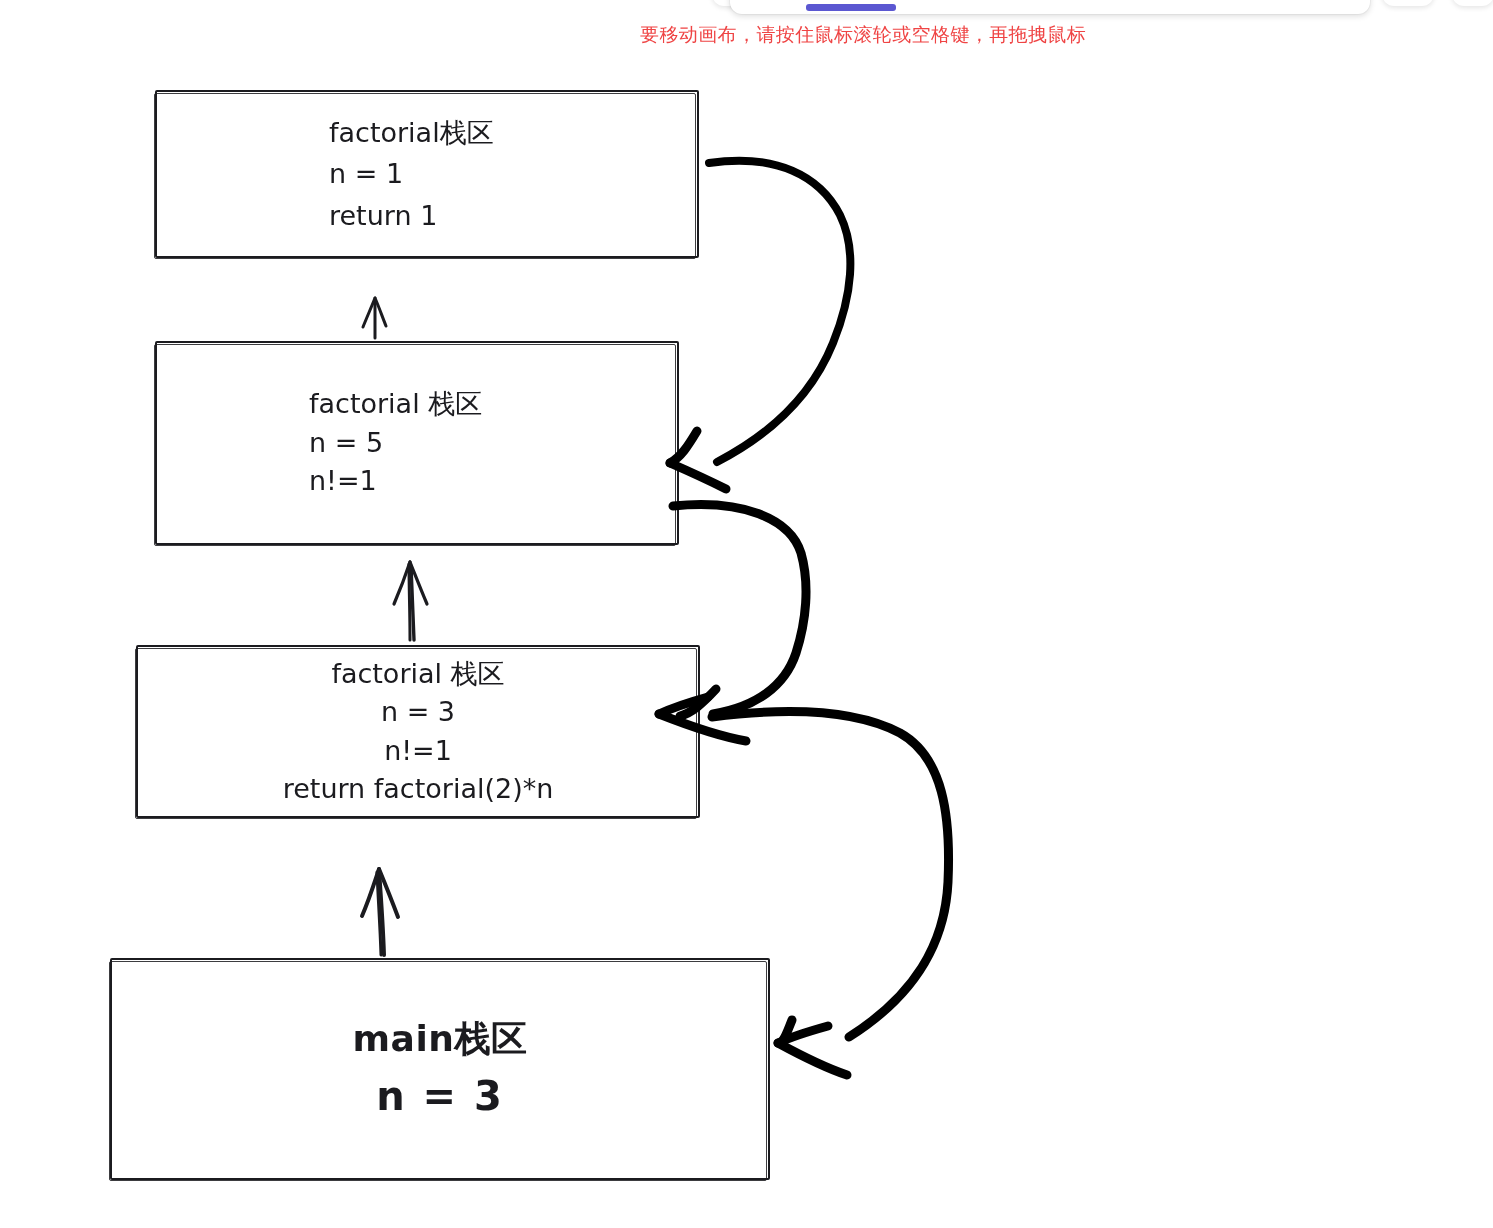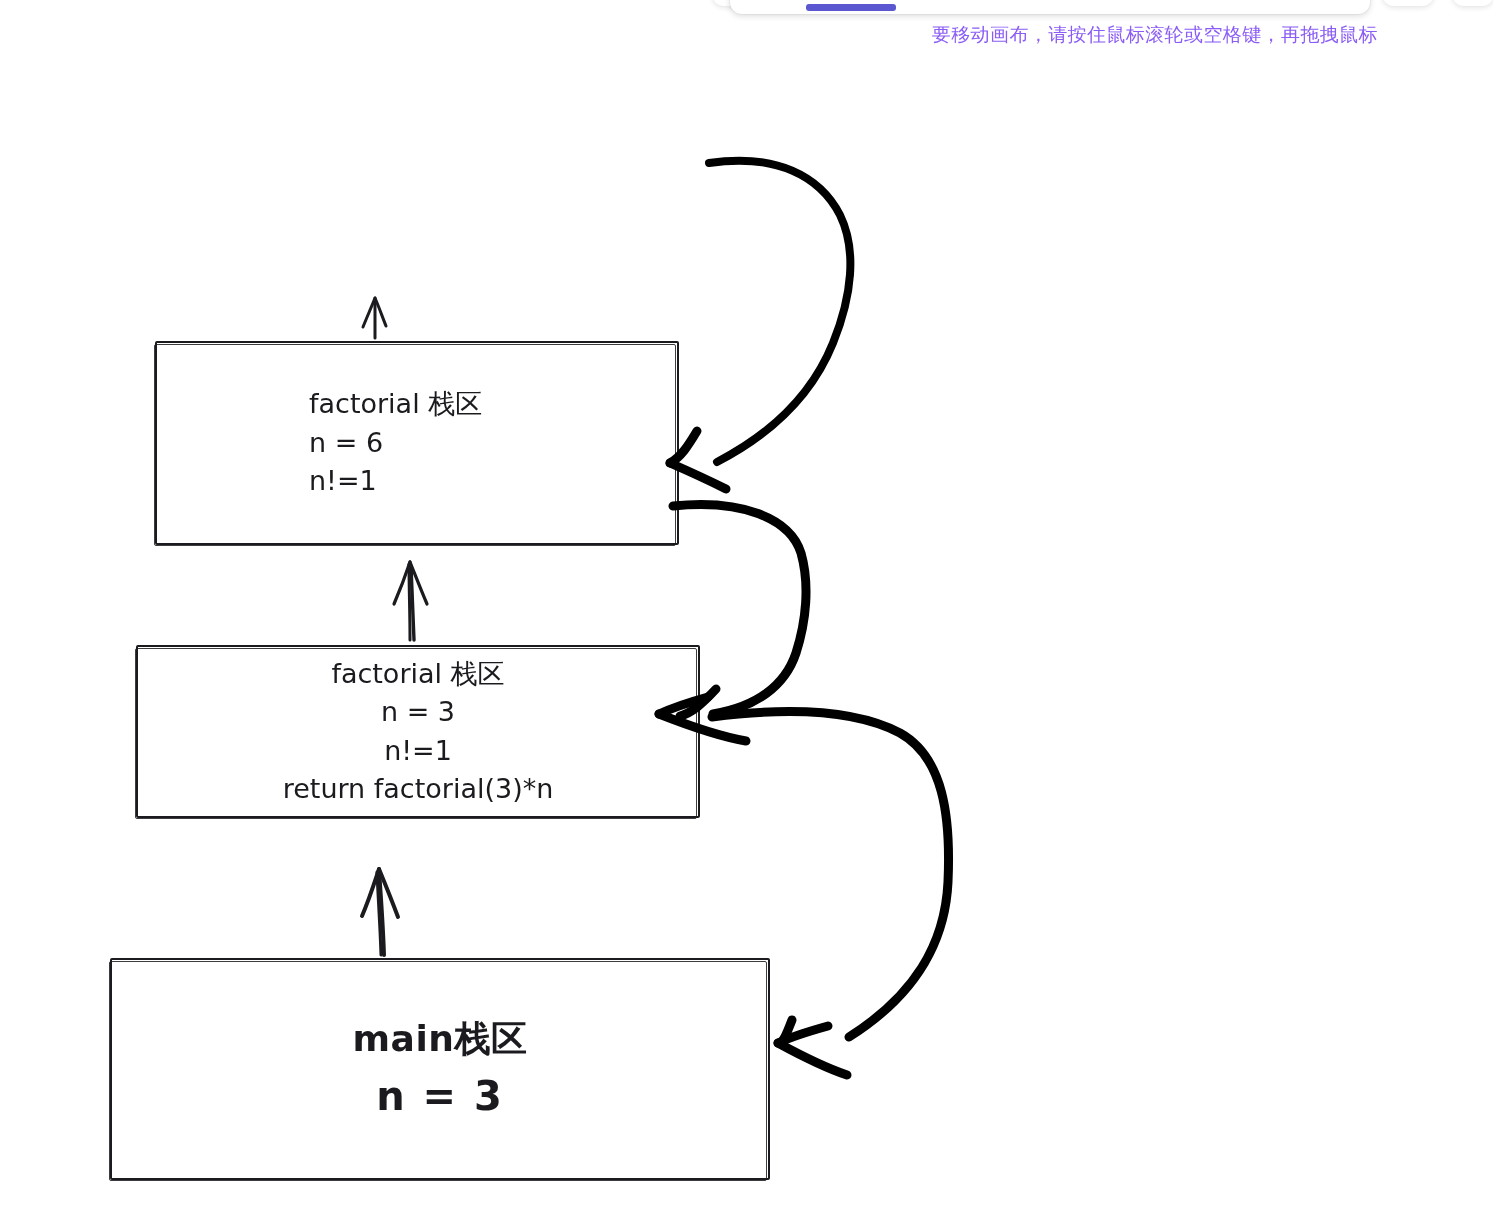--- a/index.html
+++ b/index.html
@@ -48,24 +48,24 @@
   #toolbar-ghost-left  { left: 712px; }
   #toolbar-ghost-right { left: 1382px; }
   #toolbar-ghost-far   { left: 1452px; width: 42px; }
 
   
   #canvas-hint {
     position: absolute;
     left: 0;
     top: 22px;
     width: 1378px;
-    text-align: right;
+    text-align: left;
     padding-left: 640px;
     box-sizing: border-box;
-    color: #8b5cf6;
+    color: #ef4444;
     font-size: 19px;
     letter-spacing: 0.4px;
     white-space: nowrap;
     font-family: "Liberation Sans", sans-serif;
   }
 
   
   .frame {
     position: absolute;
     box-sizing: border-box;
@@ -135,35 +135,42 @@
 
   <div id="toolbar-ghost-left" class="toolbar-ghost"></div>
   <div id="toolbar-shell">
     <div id="toolbar-active-pill"></div>
   </div>
   <div id="toolbar-ghost-right" class="toolbar-ghost"></div>
   <div id="toolbar-ghost-far" class="toolbar-ghost"></div>
 
   <div id="canvas-hint">要移动画布，请按住鼠标滚轮或空格键，再拖拽鼠标</div>
 
+  <div id="frame-factorial-1" class="frame">
+    <div class="frame-text">
+      <div class="line han">factorial栈区</div>
+      <div class="line">n = 1</div>
+      <div class="line">return 1</div>
+    </div>
+  </div>
 
   <div id="frame-factorial-2" class="frame">
     <div class="frame-text">
       <div class="line han">factorial 栈区</div>
-      <div class="line">n = 6</div>
+      <div class="line">n = 5</div>
       <div class="line">n!=1</div>
     </div>
   </div>
 
   <div id="frame-factorial-3" class="frame">
     <div class="frame-text">
       <div class="line han">factorial 栈区</div>
       <div class="line">n = 3</div>
       <div class="line">n!=1</div>
-      <div class="line">return factorial(3)*n</div>
+      <div class="line">return factorial(2)*n</div>
     </div>
   </div>
 
   <div id="frame-main" class="frame">
     <div class="frame-text">
       <div class="line line-title han">main栈区</div>
       <div class="line line-n">n = 3</div>
     </div>
   </div>
 

